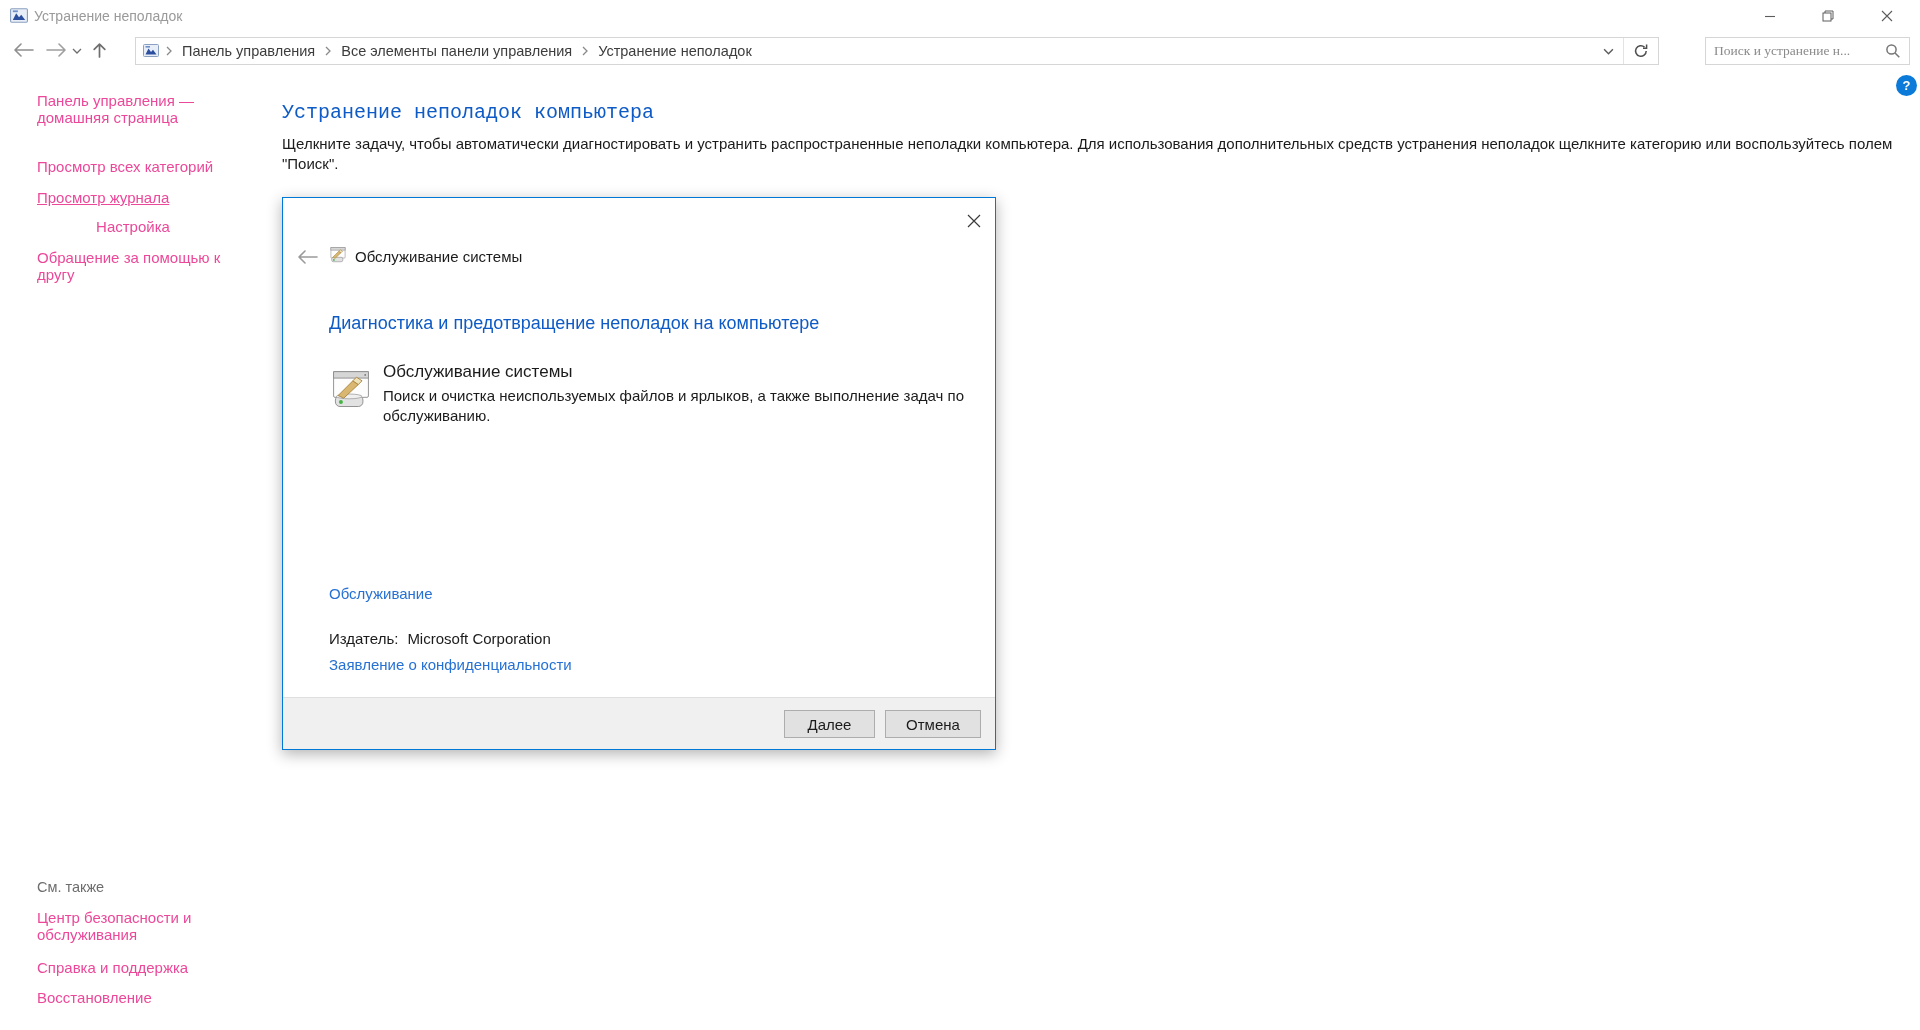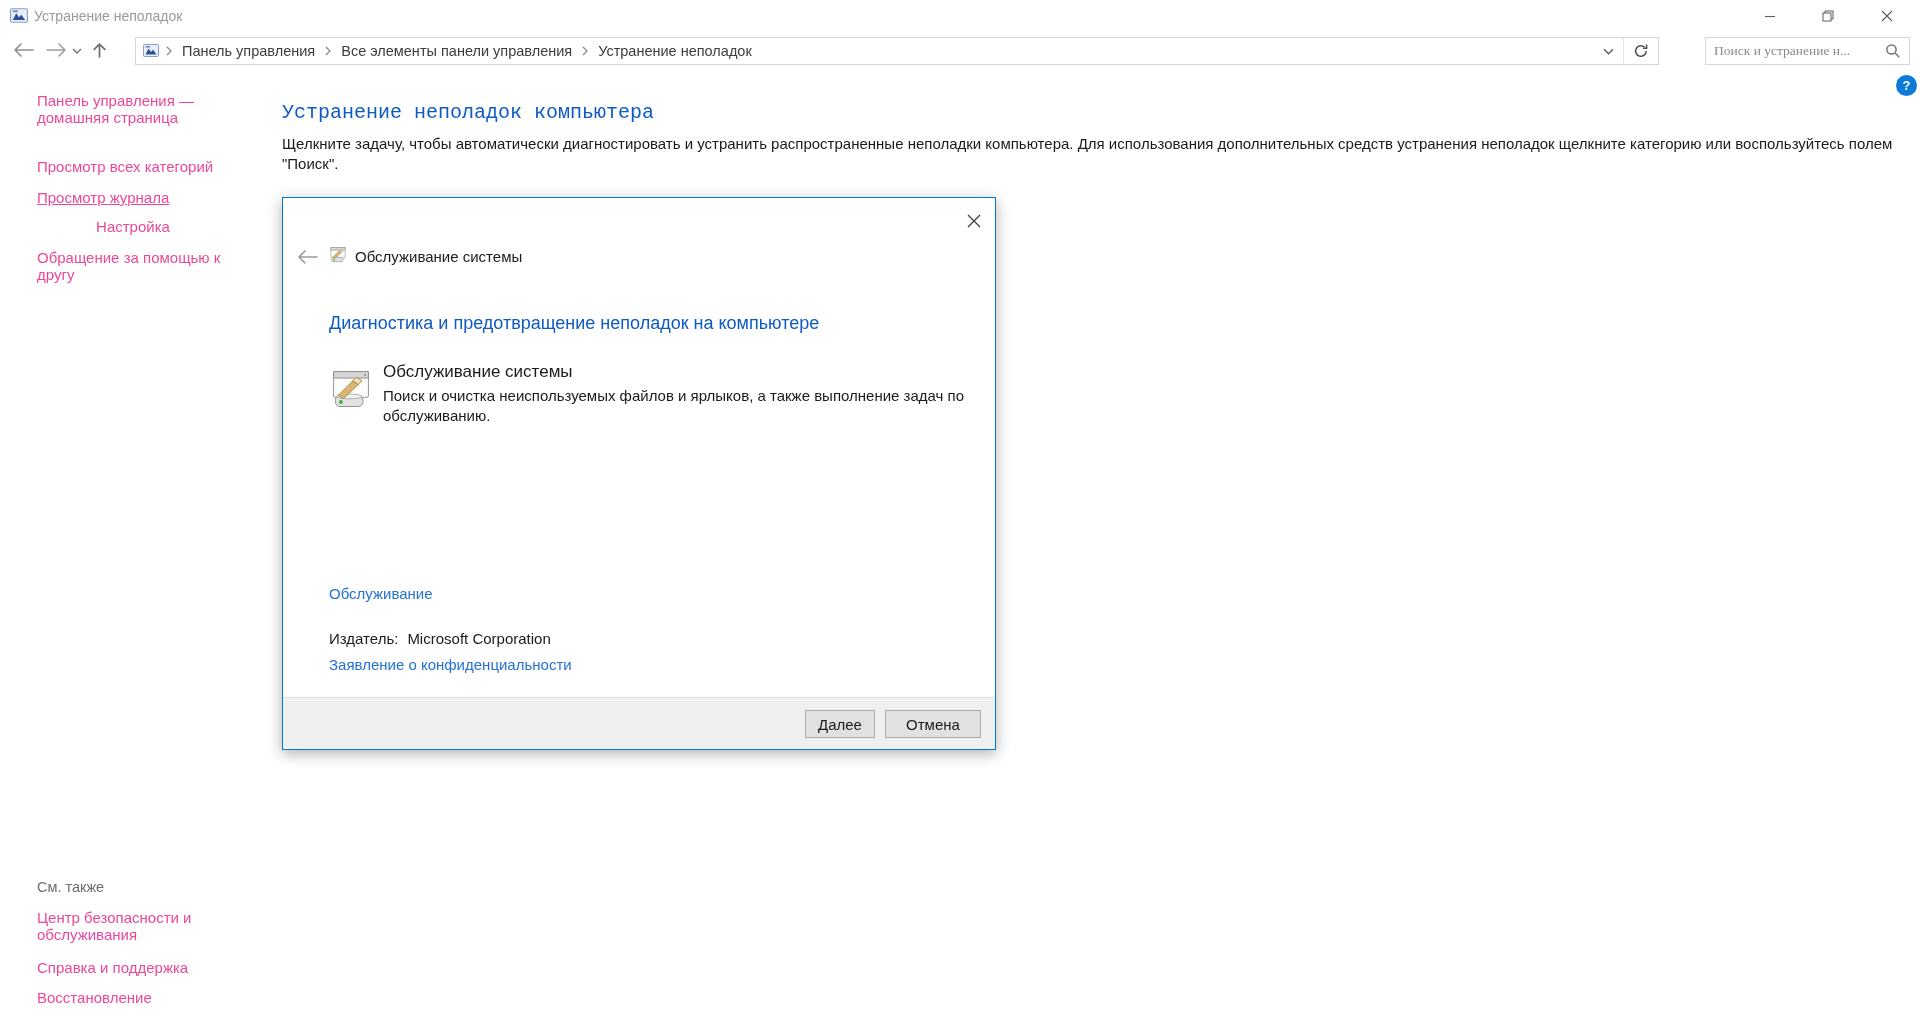--- a/index.html
+++ b/index.html
@@ -84,21 +84,21 @@
   .dlg-footer {
     position: absolute; left: 0; bottom: 0; width: 100%; height: 52px;
     background: #f0f0f0; border-top: 1px solid #dfdfdf;
   }
   .dlg-btn {
     position: absolute; top: 12px; height: 28px;
     background: #e1e1e1; border: 1px solid #adadad;
     font-family: "Liberation Sans", "DejaVu Sans", sans-serif;
     font-size: 15px; color: #1b1b1b; cursor: pointer;
   }
-  .btn-next { right: 120px; width: 70px; }
+  .btn-next { right: 120px; width: 91px; }
   .btn-cancel { right: 14px; width: 96px; }
 </style>
 </head>
 <body>
 
 <div class="titlebar">
   <span class="app-icon">
     <svg width="18" height="18" viewBox="0 0 16 16">
       <rect x="0.5" y="1.5" width="15" height="12" rx="1" fill="#e8eef7" stroke="#8aa0c0"></rect>
       <path d="M2.5 11.5 L5.5 5.5 L8 9 L10 6.8 L13.5 11.5 Z" fill="#2b4f9e"></path>

